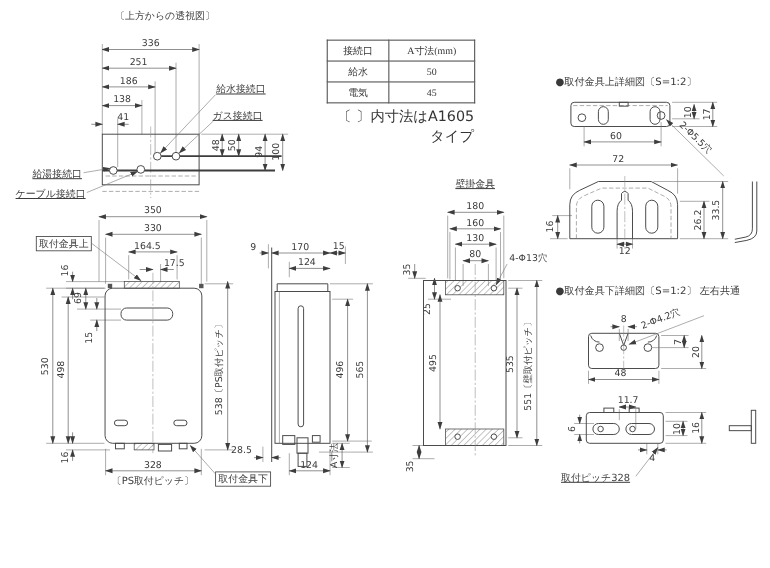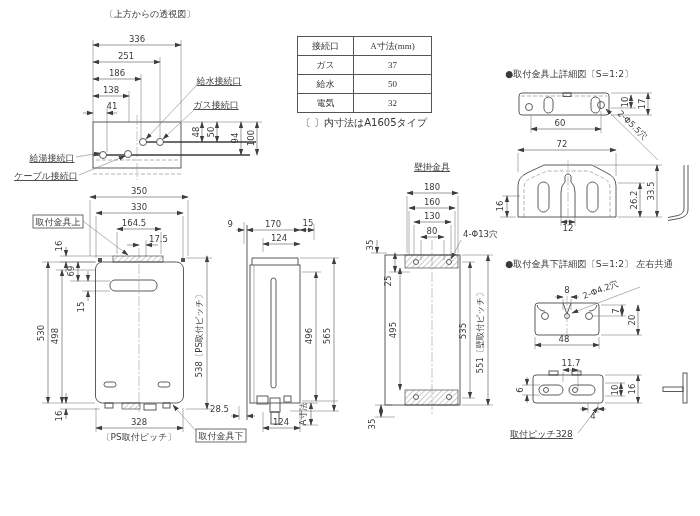--- a/index.html
+++ b/index.html
@@ -17,21 +17,21 @@
   .dash{stroke-dasharray:4 2;}
   .cl{stroke:#888;stroke-width:0.5;fill:none;stroke-dasharray:10 2 2 2;}
   .bx{stroke:#4a4a4a;stroke-width:0.8;fill:#fff;}
   
   #spec{position:absolute;left:297px;top:36px;}
   #spec table{border-collapse:collapse;border-radius:18px;}
   #spec td,#spec th{border:1px solid #555;font-size:9px;font-weight:normal;color:#333;
         text-align:center;padding:0;height:18px;}
   #spec th.c1,#spec td.c1{width:55px;}
   #spec th.c2,#spec td.c2{width:77px;font-family:Liberation Serif, serif;}
-  #spec .note{font-size:10px;color:#333;margin-top:3px;text-align:center;width:134px;}
+  #spec .note{font-size:13px;color:#333;margin-top:3px;text-align:right;width:134px;}
 </style>
 </head>
 <body>
 
 <div id="stage">
 
 <svg width="700" height="516" viewBox="0 0 700 516">
   <defs>
     <marker id="ar" viewBox="0 0 10 10" refX="9" refY="5" markerWidth="7" markerHeight="7" orient="auto-start-reverse" markerUnits="userSpaceOnUse">
       <path d="M0,1.8 L10,5 L0,8.2 Z" fill="#3d3d3d"></path>
@@ -403,29 +403,25 @@
 
   
   <div id="spec">
     <table>
       <tbody>
           <tr>
         <th class="c1">接続口</th>
         <th class="c2">A寸法(mm)</th>
       </tr>
       <tr>
-        <td class="c1">ガス</td>
-        <td class="c2">37</td>
-      </tr>
-      <tr>
         <td class="c1">給水</td>
         <td class="c2">50</td>
       </tr>
       <tr>
         <td class="c1">電気</td>
-        <td class="c2">32</td>
+        <td class="c2">45</td>
       </tr>
     </tbody>
       </table>
     <div class="note">〔 〕内寸法はA1605タイプ</div>
   </div>
 
 </div>
 
 </body></html>

